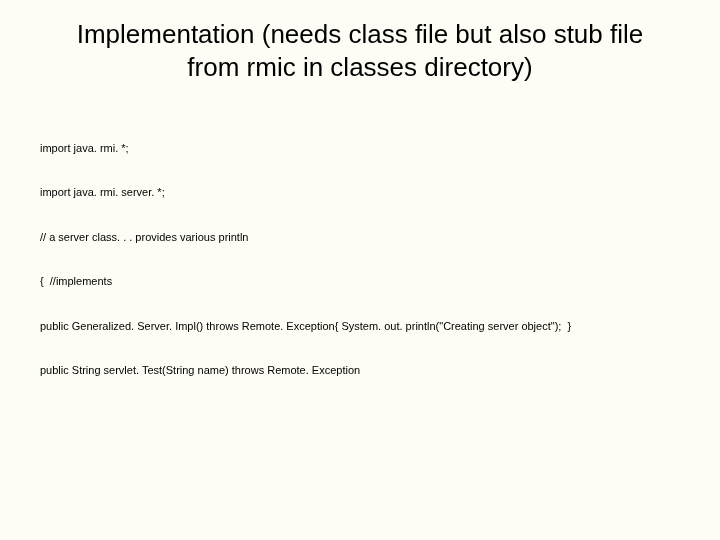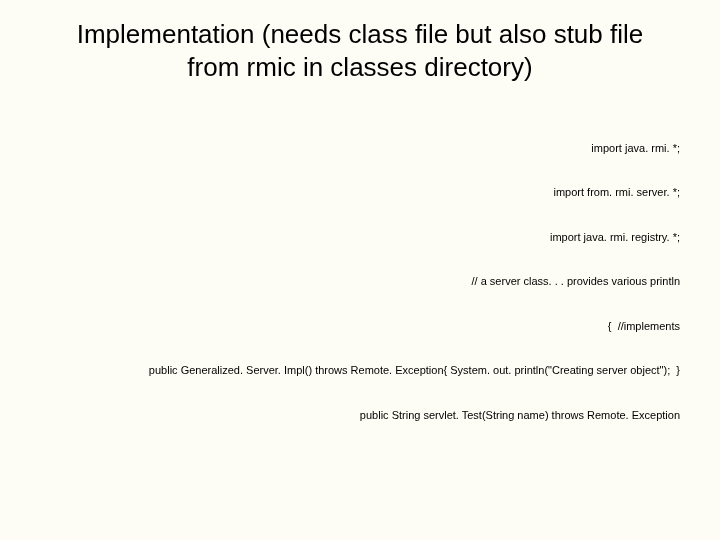--- a/index.html
+++ b/index.html
@@ -28,32 +28,30 @@
     padding: 0 20px;
   }
   .code {
     font-size: 11px;
     line-height: 1.35;
     white-space: pre-wrap;
     font-family: Arial, Helvetica, sans-serif;
   }
   .code-line {
     display: block;
-    text-align: right;
   }
 </style>
 </head>
 <body>
 
 <div class="slide">
   <h1 class="title">Implementation (needs class file but also stub file from rmic in classes directory)</h1>
   <div class="code">
     <span class="code-line">import java. rmi. *;</span>
-    <span class="code-line">import from. rmi. server. *;</span>
-    <span class="code-line">import java. rmi. registry. *;</span>
+    <span class="code-line">import java. rmi. server. *;</span>
     <span class="code-line">// a server class. . . provides various println</span>
     <span class="code-line">{  //implements</span>
     <span class="code-line">public Generalized. Server. Impl() throws Remote. Exception{ System. out. println("Creating server object");  }</span>
     <span class="code-line">public String servlet. Test(String name) throws Remote. Exception</span>
     
     
     
     
     
     

